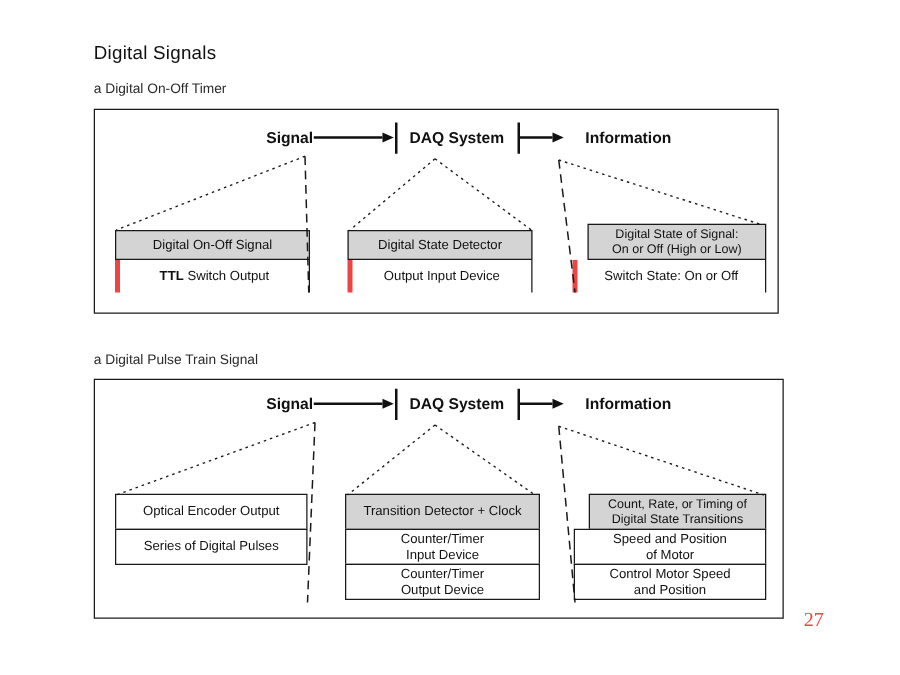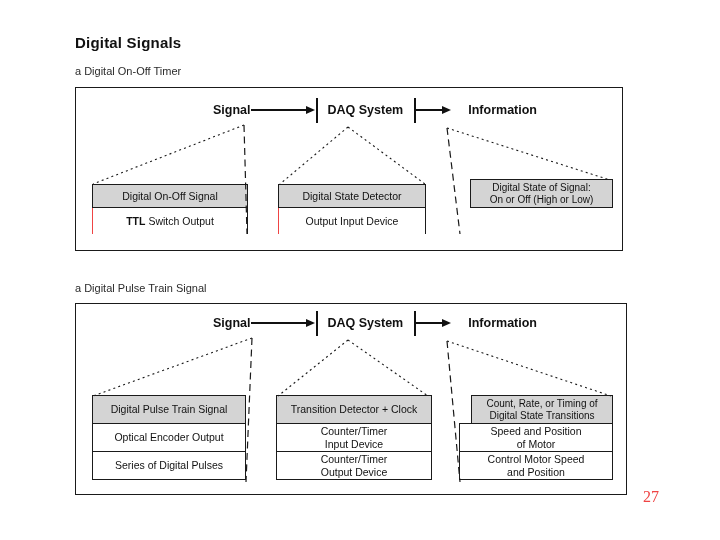--- a/index.html
+++ b/index.html
@@ -1,36 +1,36 @@
 <!DOCTYPE html>
 <html><head>
 <meta charset="utf-8">
 <style>
   html,body{margin:0;padding:0;background:#fff;}
   .page{position:relative;width:720px;height:540px;background:#ffffff;overflow:hidden;
         font-family:"Liberation Sans",sans-serif;color:#111;}
-  .title{position:absolute;left:75px;top:34px;font-size:15px;font-weight:bold;letter-spacing:.2px;}
+  .title{position:absolute;left:75px;top:34px;font-size:15px;font-weight:normal;letter-spacing:.2px;}
   .sublabel{position:absolute;font-size:11px;color:#2b2b2b;}
   .frame{position:absolute;border:1.5px solid #1a1a1a;background:transparent;}
   .flow{position:absolute;display:flex;align-items:center;height:28px;font-size:12.5px;white-space:nowrap;font-weight:bold;}
   .hline{height:1.5px;background:#111;}
   .hline.long{width:55px;}
   .hline.short{width:26px;}
   .arrowhead{width:0;height:0;border-left:9px solid #111;border-top:4px solid transparent;border-bottom:4px solid transparent;}
   .vbar{width:2px;height:25px;background:#111;margin-left:1px;}
   .daq{margin:0 10px;}
   .info{margin-left:17px;text-align:center;}
   .col{position:absolute;}
   .cell{box-sizing:border-box;display:flex;align-items:center;justify-content:center;
         text-align:center;font-size:10.5px;line-height:1.18;white-space:pre-line;background:#fff;}
   .cell b{margin-right:3px;}
   .cell b:empty{display:none;}
   .cell.header{background:#d4d4d4;border:1px solid #1a1a1a;}
   .cell.small{font-size:10px;margin-left:12px;}
-  .cell.open{border-left:1px solid #ef4444;border-right:1px solid #1a1a1a;}
+  .cell.open{border-left:4px solid #ef4444;border-right:1px solid #1a1a1a;}
   .cell.closed{border:1px solid #1a1a1a;margin-top:-1px;}
   .fanlines{position:absolute;left:0;top:0;pointer-events:none;}
   .pageno{position:absolute;left:643px;top:488px;font-family:"Liberation Serif",serif;font-size:16px;color:#ef4444;}
 </style>
 </head>
 <body>
 
 <div class="page">
 
   <div class="title">Digital Signals</div>
@@ -59,40 +59,41 @@
 
   <div class="col" style="left:278px;top:184px;width:148px">
     <div class="cell header" style="height:24px">Digital State Detector</div>
     <div class="cell open" style="height:26px">
       <span>Output Input Device</span></div>
   </div>
 
   <div class="col" style="left:458px;top:179px;width:155px">
     <div class="cell header small" style="height:29px">Digital State of Signal:
 On or Off (High or Low)</div>
+    <div class="cell open" style="height:26px">
+      <span>Switch State: On or Off</span></div>
   </div>
 
   <div class="sublabel" style="left:75px;top:282px">a Digital Pulse Train Signal</div>
 
   <div class="frame" style="left:75px;top:303px;width:550px;height:190px"></div>
 
   <div class="flow" style="left:213px;top:309px">
     <span>Signal</span>
     <div class="hline long"></div>
     <div class="arrowhead"></div>
     <div class="vbar"></div>
     <span class="daq">DAQ System</span>
     <div class="vbar"></div>
     <div class="hline short"></div>
     <div class="arrowhead"></div>
     <span class="info">Information</span>
   </div>
 
   <div class="col" style="left:92px;top:396px;width:154px">
-    <div class="cell header closed" style="height:29px">Digital Pulse Train Signal</div>
     <div class="cell closed" style="height:29px">Optical Encoder Output</div>
     <div class="cell closed" style="height:29px">Series of Digital Pulses</div>
   </div>
 
   <div class="col" style="left:276px;top:396px;width:156px">
     <div class="cell header closed" style="height:29px">Transition Detector + Clock</div>
     <div class="cell closed" style="height:29px">Counter/Timer
 Input Device</div>
     <div class="cell closed" style="height:29px">Counter/Timer
 Output Device</div>

